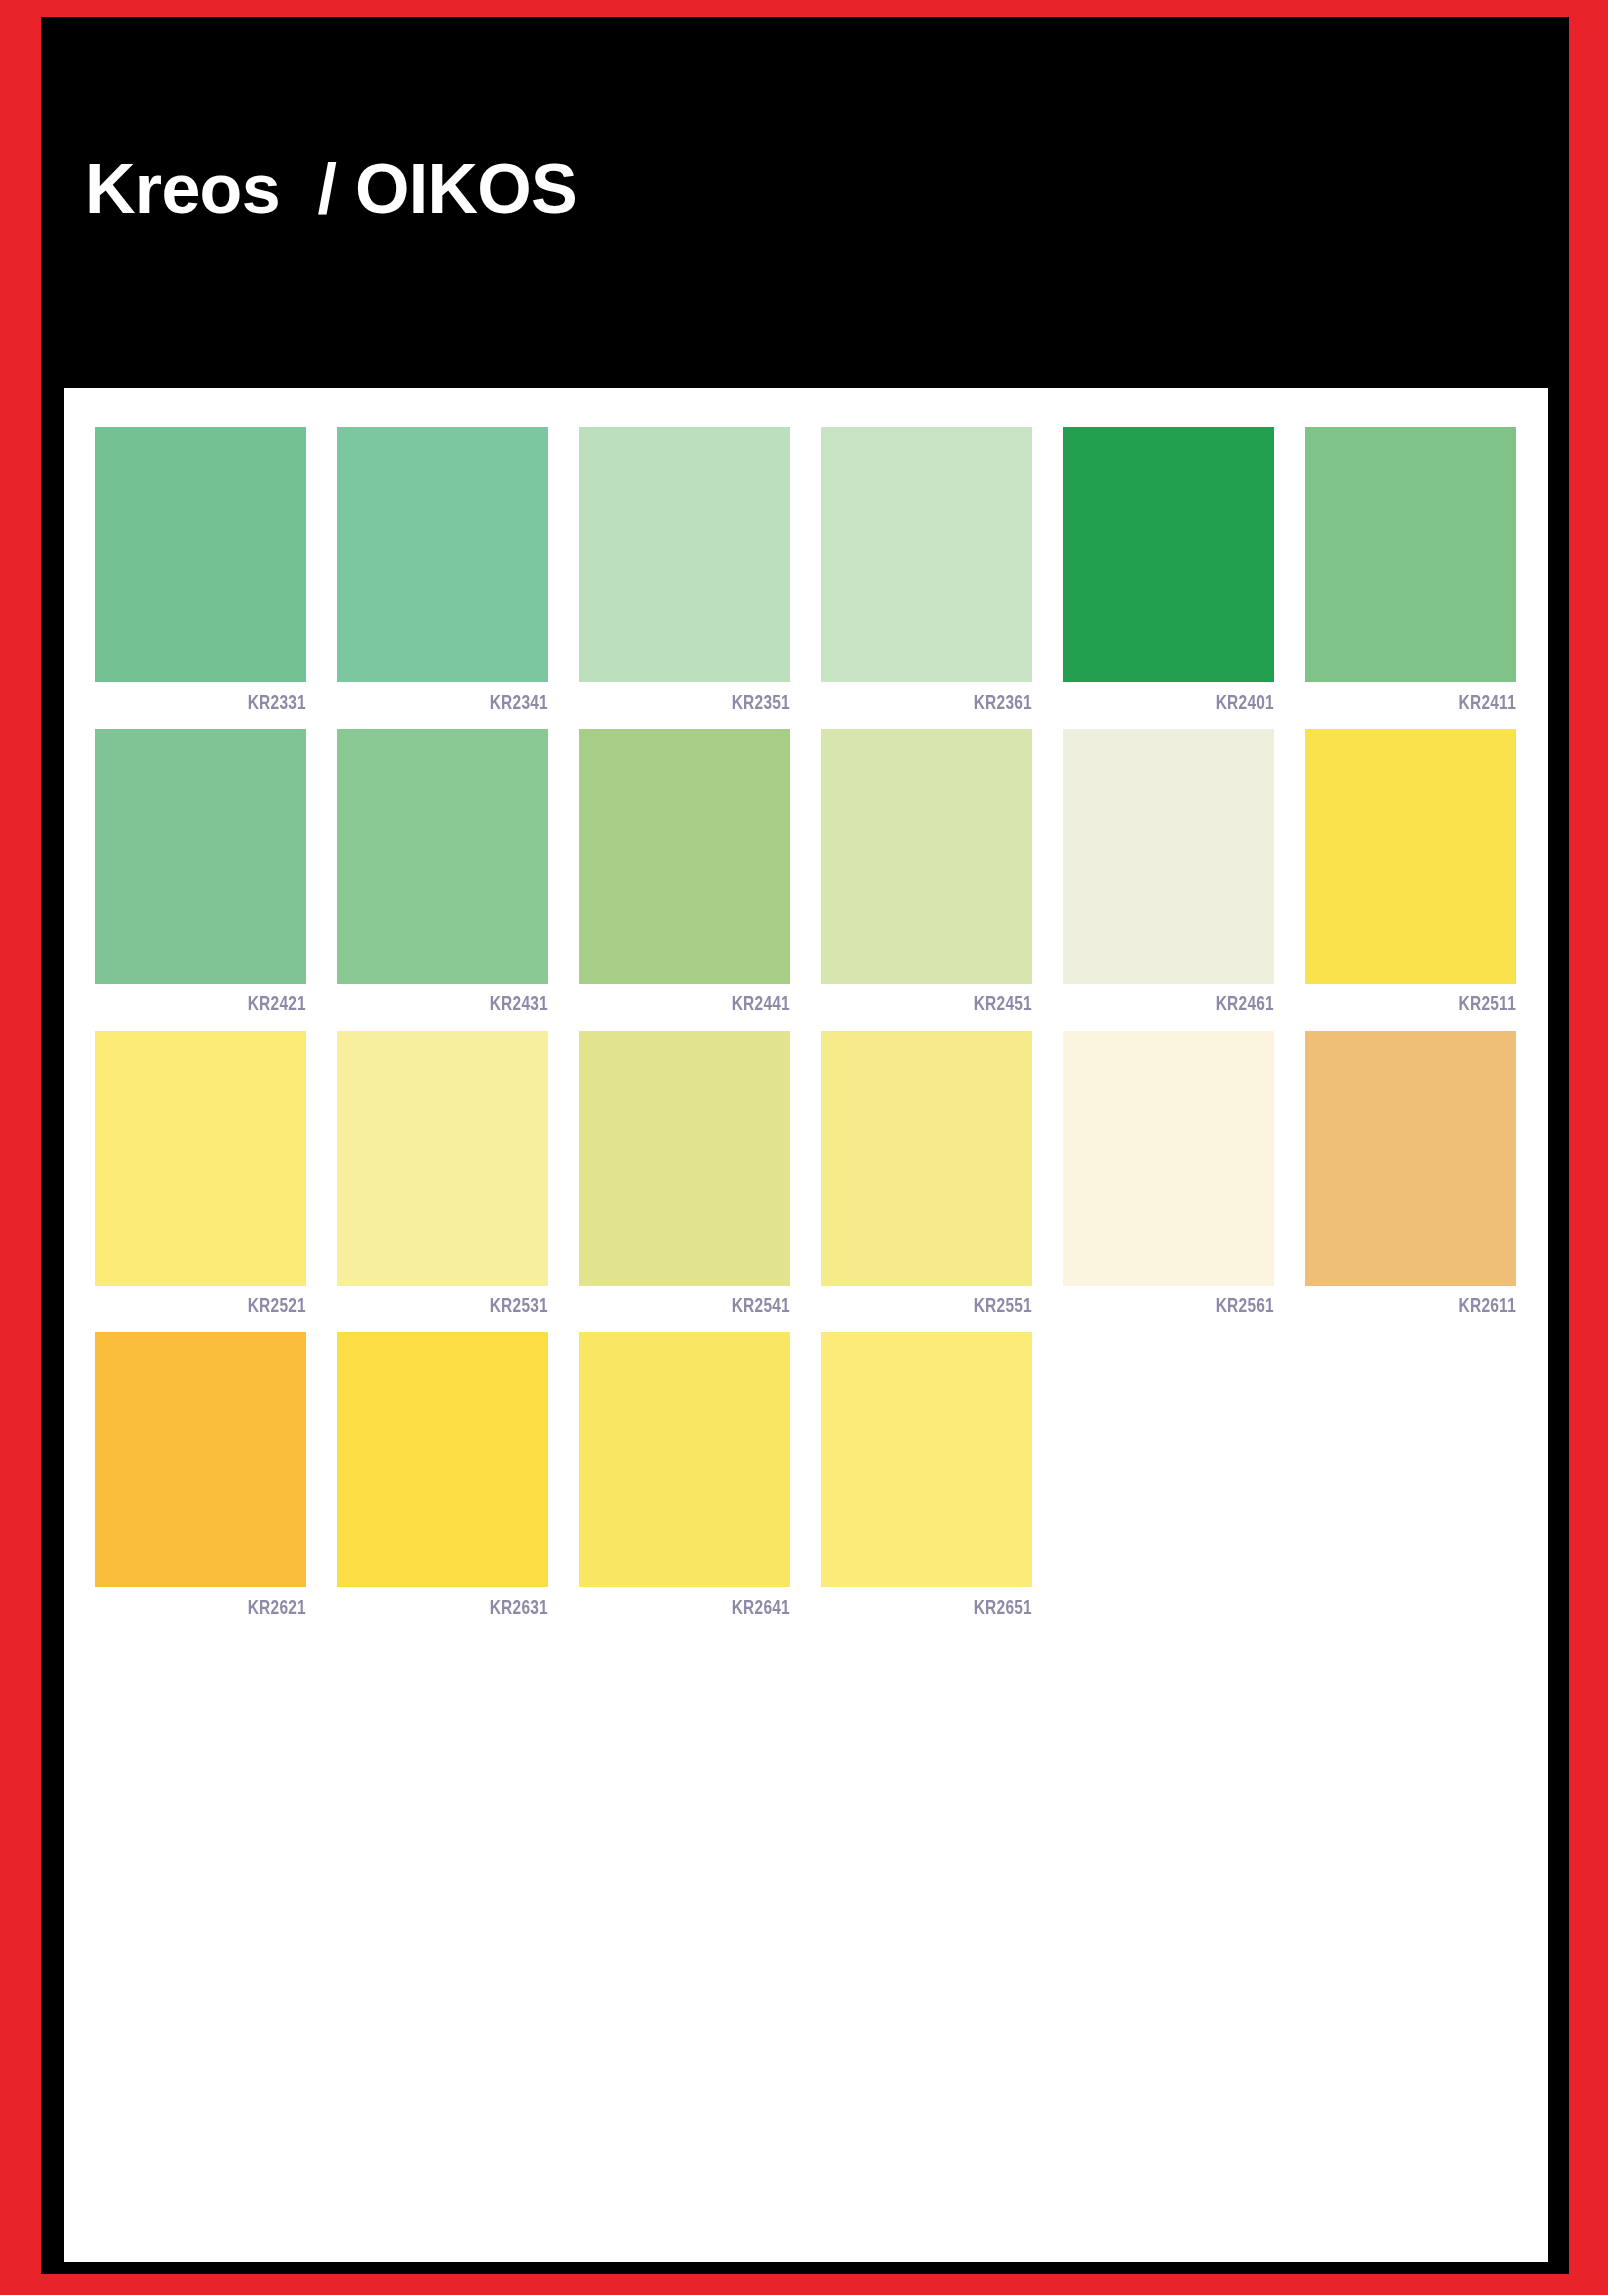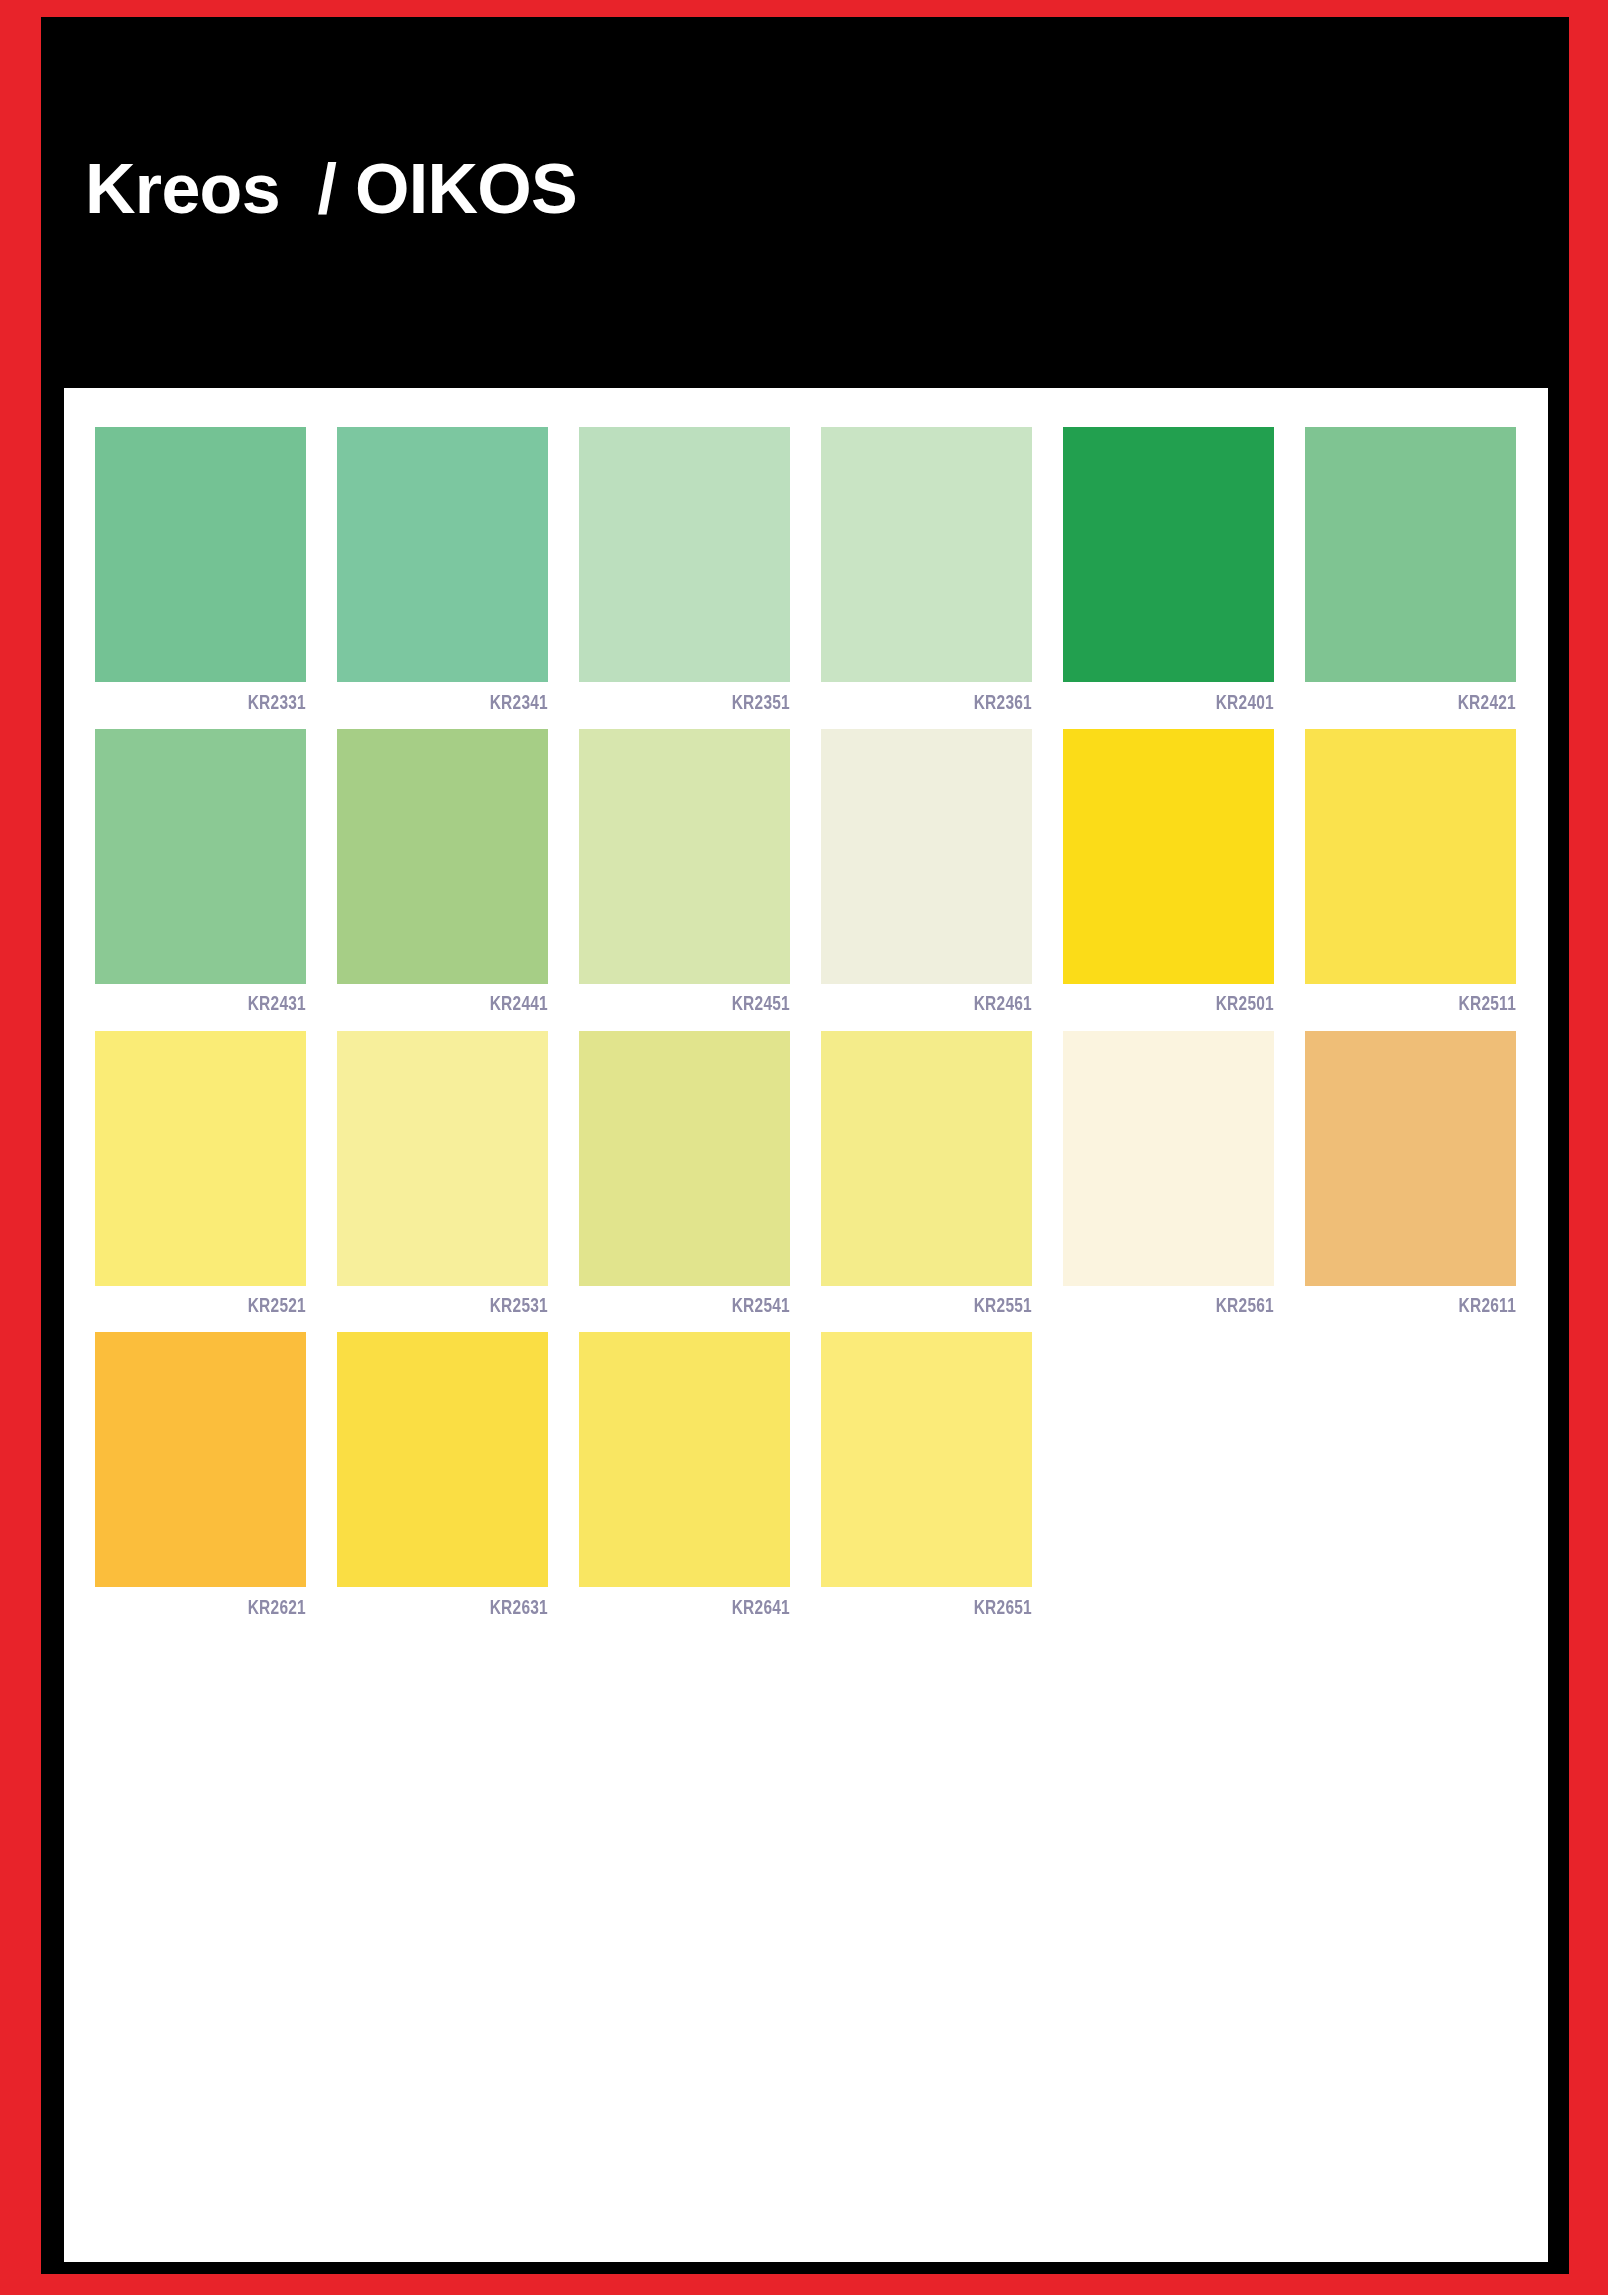--- a/index.html
+++ b/index.html
@@ -138,44 +138,44 @@
       <div class="cell">
         <span class="swatch" style="background: rgb(201, 228, 196);"></span>
         <span class="code" style="color: rgb(141, 138, 168);">KR2361</span>
       </div>
 
       <div class="cell">
         <span class="swatch" style="background: rgb(34, 160, 79);"></span>
         <span class="code" style="color: rgb(141, 138, 168);">KR2401</span>
       </div>
       <div class="cell">
+        <span class="swatch" style="background: rgb(128, 195, 137);"></span>
+        <span class="code" style="color: rgb(141, 138, 168);">KR2411</span>
+      </div>
+      <div class="cell">
         <span class="swatch" style="background: rgb(127, 196, 146);"></span>
         <span class="code" style="color: rgb(141, 138, 168);">KR2421</span>
       </div>
       <div class="cell">
         <span class="swatch" style="background: rgb(139, 201, 148);"></span>
         <span class="code" style="color: rgb(141, 138, 168);">KR2431</span>
       </div>
 
       <div class="cell">
         <span class="swatch" style="background: rgb(166, 206, 134);"></span>
         <span class="code" style="color: rgb(141, 138, 168);">KR2441</span>
       </div>
       <div class="cell">
         <span class="swatch" style="background: rgb(215, 230, 174);"></span>
         <span class="code" style="color: rgb(141, 138, 168);">KR2451</span>
       </div>
       <div class="cell">
         <span class="swatch" style="background: rgb(239, 239, 221);"></span>
         <span class="code" style="color: rgb(141, 138, 168);">KR2461</span>
       </div>
-      <div class="cell">
-        <span class="swatch" style="background: rgb(251, 220, 24);"></span>
-        <span class="code" style="color: rgb(141, 138, 168);">KR2501</span>
-      </div>
 
       <div class="cell">
         <span class="swatch" style="background: rgb(250, 226, 77);"></span>
         <span class="code" style="color: rgb(141, 138, 168);">KR2511</span>
       </div>
       <div class="cell">
         <span class="swatch" style="background: rgb(250, 236, 118);"></span>
         <span class="code" style="color: rgb(141, 138, 168);">KR2521</span>
       </div>
       <div class="cell">

